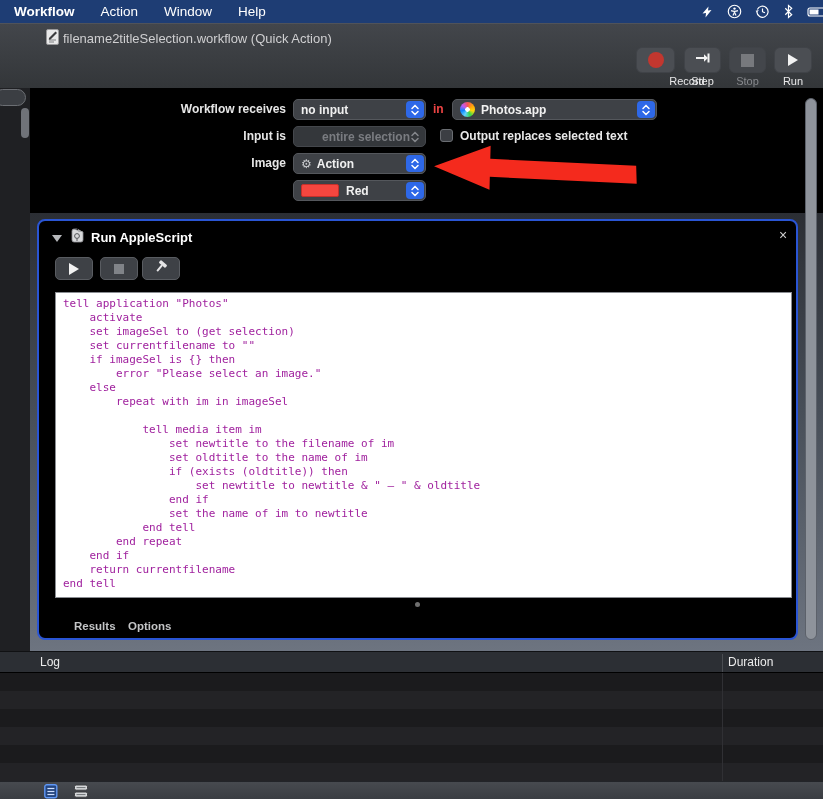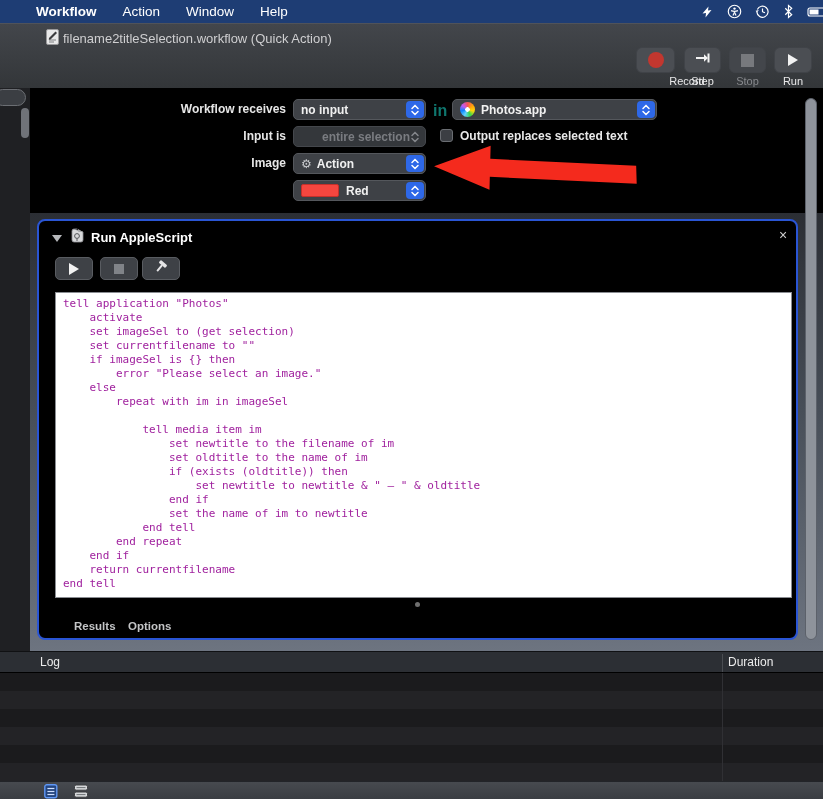--- a/index.html
+++ b/index.html
@@ -8,21 +8,21 @@
     position:relative; width:823px; height:799px; overflow:hidden;
     font-family:"Liberation Sans", sans-serif;
     background:#000; color:#ddd;
   }
   .abs { position:absolute; }
 
   
   .menubar {
     left:0; top:0; width:823px; height:23px;
     background:#1e3d74; display:flex; align-items:center;
-    color:#fff; font-size:13.5px;padding-left:22px;
+    color:#fff; font-size:13.5px;
   }
   .menu-item { padding:0 13px; }
   .menu-item.app { font-weight:700; padding-left:14px; }
   .menu-status { position:absolute; right:0; top:0; height:23px; display:flex; align-items:center; gap:13px; padding-right:0; }
   .menu-status svg { display:block; }
 
   
   .titlebar {
     left:0; top:23px; width:823px; height:65px;
     background:linear-gradient(#43464b,#333639);
@@ -65,21 +65,21 @@
   .photos-pinwheel {
     width:15px; height:15px; border-radius:50%; margin-right:6px;
     background:
       radial-gradient(circle at center, #ffffff 0 2px, rgba(255,255,255,0) 2.5px),
       conic-gradient(#f5515f,#ff9f0a,#ffd60a,#32d74b,#64d2ff,#0a84ff,#bf5af2,#f5515f);
   }
   .gear-glyph { font-family:"DejaVu Sans", sans-serif; font-size:12px; color:#c9cbce; margin-right:5px; font-weight:400; }
   .red-swatch { width:38px; height:13px; background:#f5463f; border:1px solid #c5302b; border-radius:2px; margin-right:7px; }
   .checkbox { position:absolute; width:13px; height:13px; background:#3b3e43; border:1px solid #6a6d72; border-radius:3px; }
   .cb-label { position:absolute; font-size:12px; font-weight:700; color:#e8e8e8; }
-  .in-label { position:absolute; font-size:16px; font-weight:700; color:#0f766e; }
+  .in-label { position:absolute; font-size:12px; font-weight:700; color:#ef4444; }
 
   
   .canvas { left:30px; top:213px; width:793px; height:438px;
     background:linear-gradient(#2b2e34 0%, #474e58 45%, #6d7480 100%); }
   .v-scroll-thumb { left:805px; top:98px; width:12px; height:542px; border-radius:6px;
     background:#8e939b; border:1px solid #5c616a; }
 
   
   .action-block {
     left:37px; top:219px; width:761px; height:421px;

